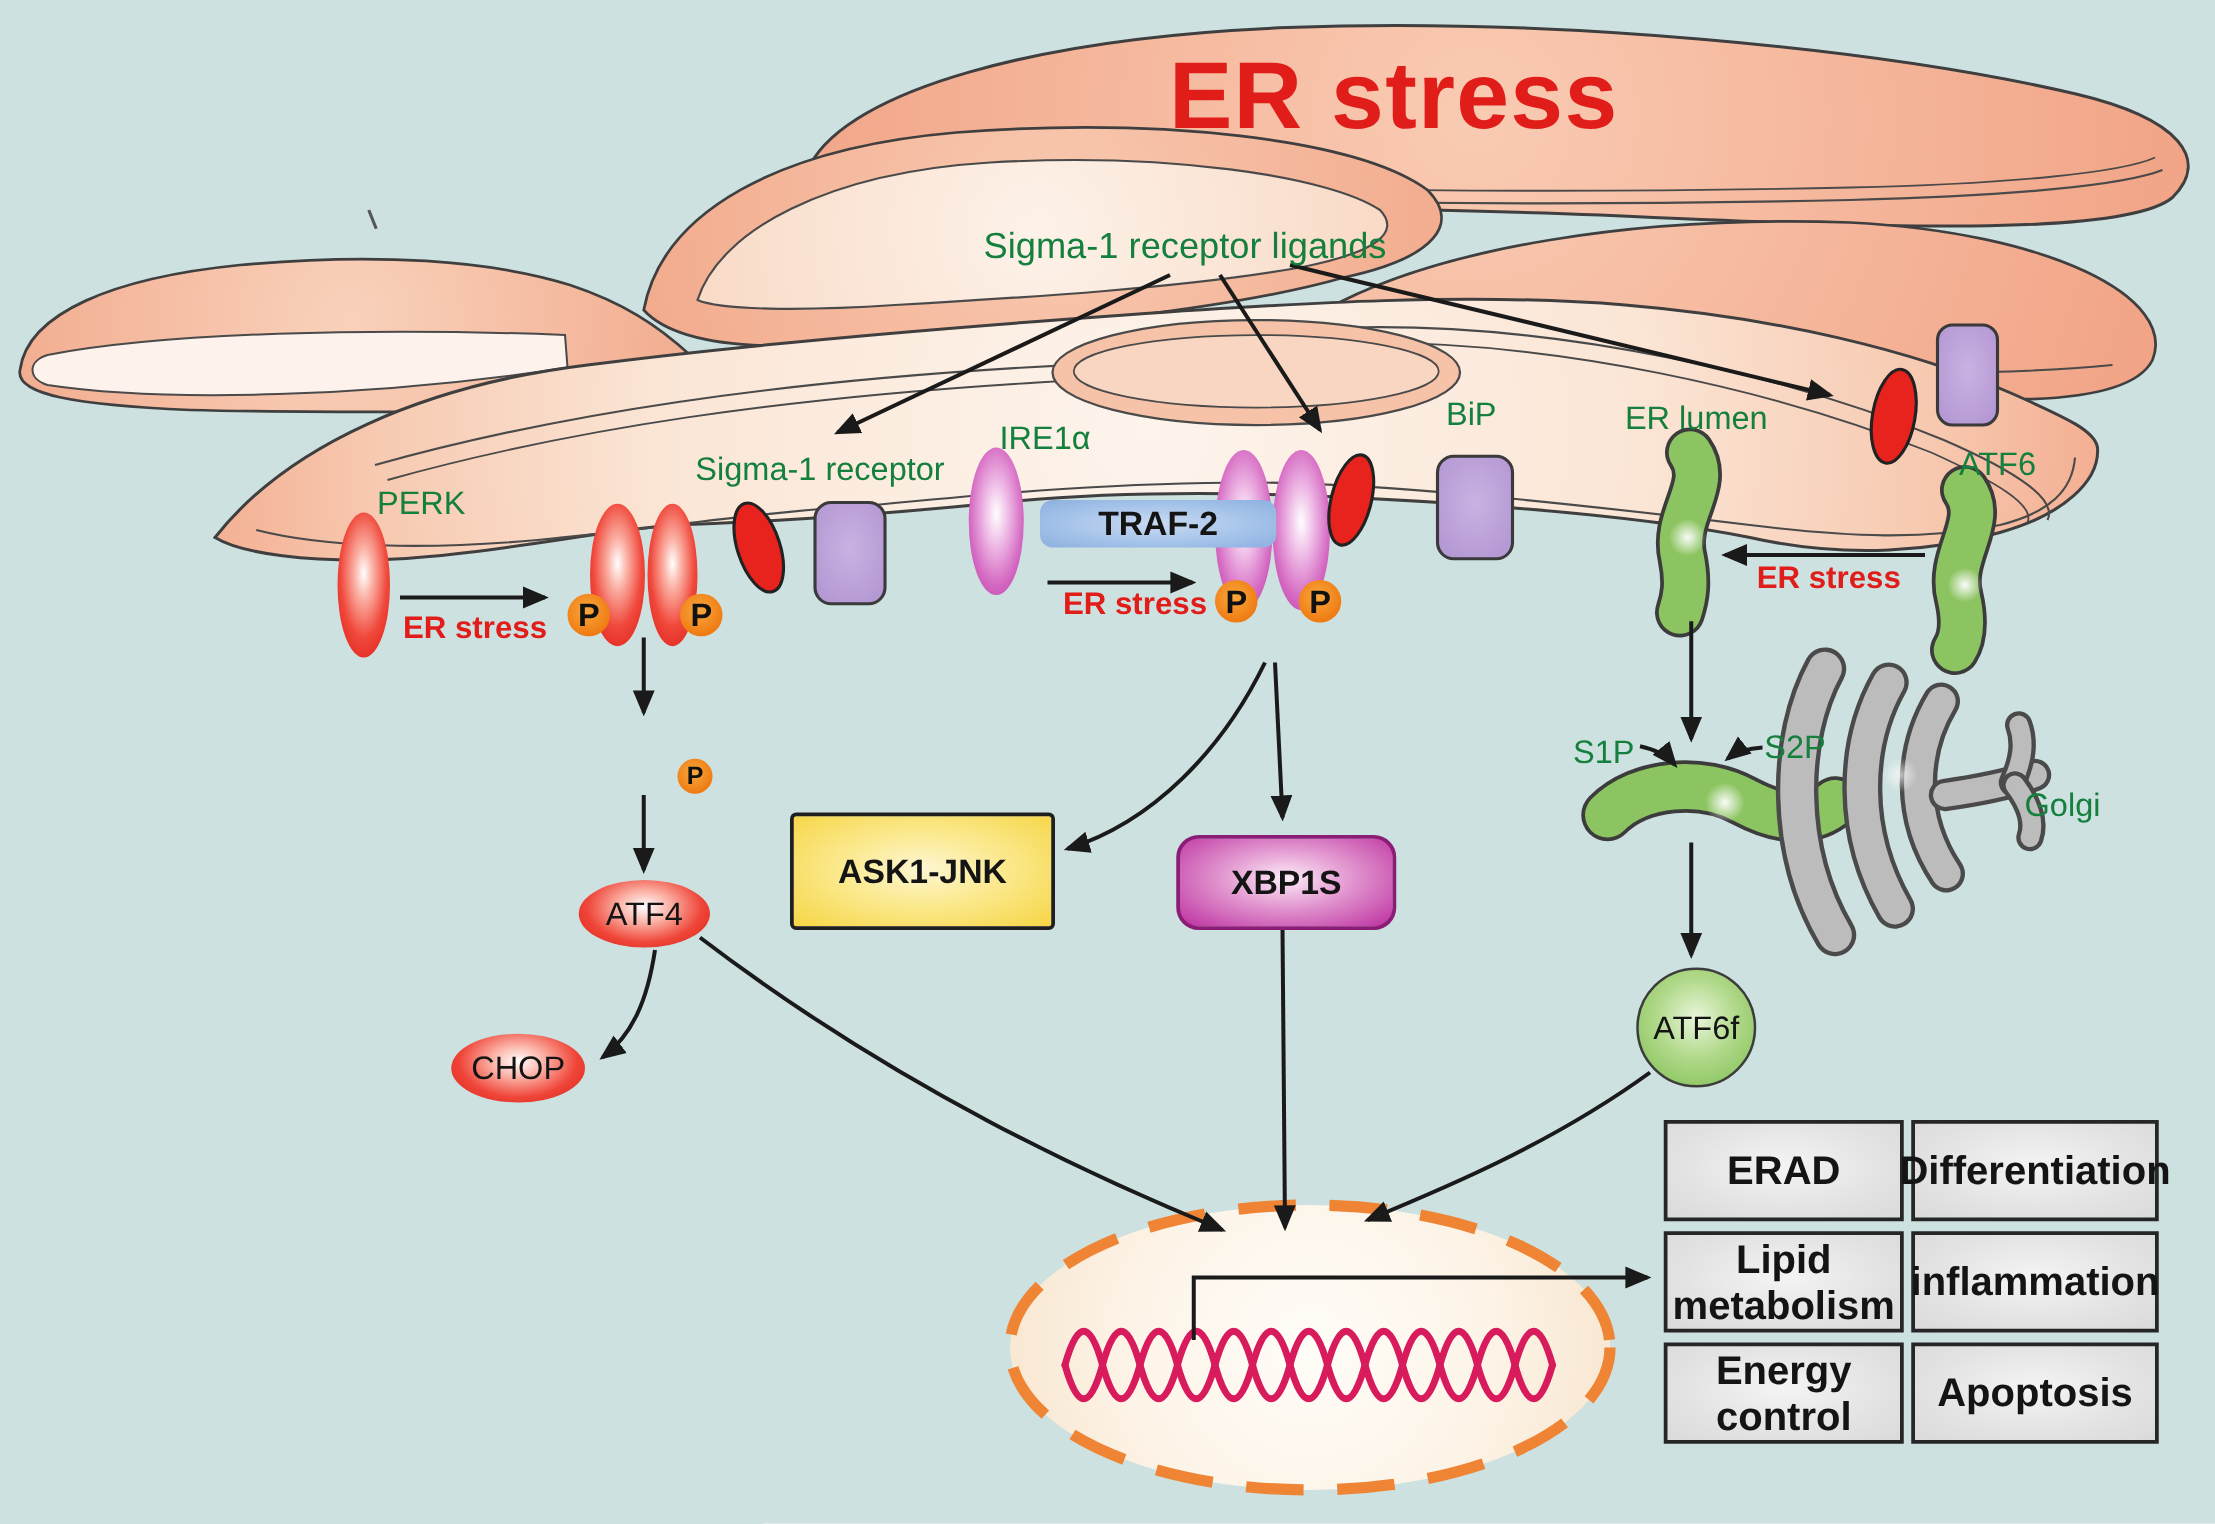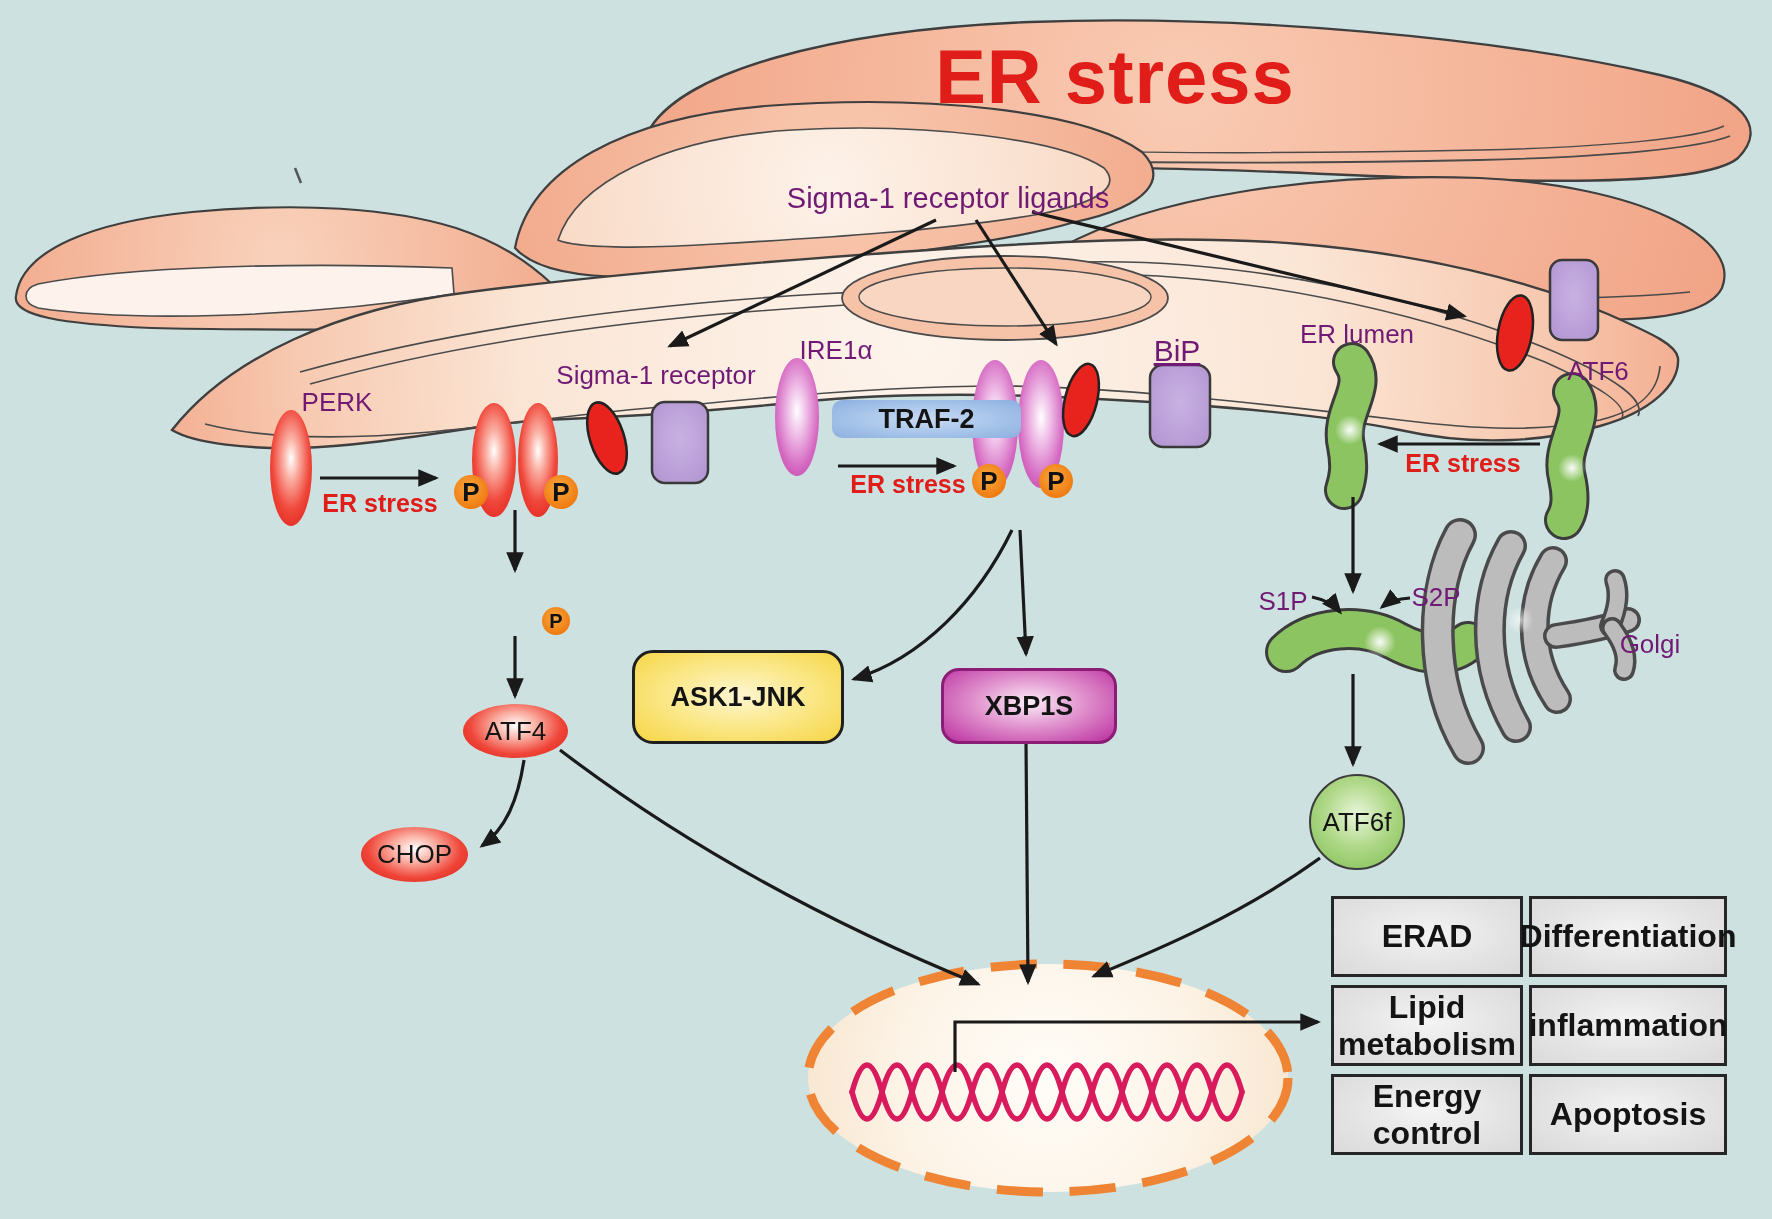--- a/index.html
+++ b/index.html
@@ -1,24 +1,24 @@
 <!DOCTYPE html>
 <html><head>
 <meta charset="utf-8">
 <style>
   html,body{margin:0;padding:0;}
   body{font-family:"Liberation Sans", sans-serif;}
   .stage{position:relative;width:1772px;height:1219px;background:#cde1e0;overflow:hidden;padding-left:20px;}
   .stage svg{position:absolute;left:0;top:0;}
-  .lbl{position:absolute;transform:translate(-50%,-50%);white-space:nowrap;color:#701a75;line-height:1;}
+  .lbl{position:absolute;transform:translate(-50%,-50%);white-space:nowrap;color:#15803d;line-height:1;}
   .red{color:#e11d1a;font-weight:700;}
   .title{font-weight:700;color:#e11d1a;letter-spacing:1px;}
   .box{position:absolute;display:flex;align-items:center;justify-content:center;color:#141414;}
   .traf2{background:radial-gradient(ellipse at 50% 50%, #c9daf2 0%, #a6c4ea 55%, #8cafdf 100%);border-radius:10px;font-weight:700;font-size:27px;}
-  .ask1{background:radial-gradient(ellipse at 50% 48%, #fdf6d2 0%, #fbe98e 45%, #f6d544 100%);border:3px solid #1f1f1f;border-radius:21px;font-weight:700;font-size:27px;}
+  .ask1{background:radial-gradient(ellipse at 50% 48%, #fdf6d2 0%, #fbe98e 45%, #f6d544 100%);border:3px solid #1f1f1f;border-radius:5px;font-weight:700;font-size:27px;}
   .xbp1s{background:radial-gradient(ellipse at 50% 45%, #fcecf7 0%, #e193ce 45%, #bb2f9f 100%);border:3px solid #8c1d77;border-radius:18px;font-weight:700;font-size:27px;}
   .red-oval{background:radial-gradient(ellipse at 50% 40%, #ffffff 0%, #fbb1a5 28%, #ef4538 62%, #da1f17 100%);border-radius:50%;font-size:26px;}
   .atf6f-circle{background:radial-gradient(circle at 50% 42%, #eaf6dc 0%, #b1d98a 45%, #7cbd4f 100%);border:2.5px solid #3c3c3c;border-radius:50%;font-size:26px;}
   .pcircle{background:radial-gradient(circle at 45% 40%, #f9a83d, #ee7910 75%);border-radius:50%;font-weight:700;color:#111;}
   .outcomes{position:absolute;left:1331px;top:896px;display:grid;grid-template-columns:192px 198px;grid-auto-rows:81px;gap:8px 6px;}
   .cell{background:radial-gradient(ellipse at 50% 45%, #f4f4f4 0%, #e3e3e3 60%, #dadada 100%);border:3px solid #262626;display:flex;align-items:center;justify-content:center;font-weight:700;font-size:32px;color:#141414;text-align:center;}
 </style>
 </head>
 <body>
 
@@ -184,21 +184,21 @@
 </svg>
 
 <div class="lbl title" style="left:1115px;top:77px;font-size:76px;">ER stress</div>
 <div class="lbl" style="left:948px;top:198px;font-size:29px;">Sigma-1 receptor ligands</div>
 
 <div class="lbl" style="left:337px;top:402px;font-size:26px;">PERK</div>
 <div class="lbl red" style="left:380px;top:503px;font-size:25px;">ER stress</div>
 <div class="lbl" style="left:656px;top:375px;font-size:26px;">Sigma-1 receptor</div>
 <div class="lbl" style="left:836px;top:350px;font-size:26px;">IRE1α</div>
 <div class="lbl red" style="left:908px;top:484px;font-size:25px;">ER stress</div>
-<div class="lbl" style="left:1177px;top:351px;font-size:30px;text-decoration:underline;">BiP</div>
+<div class="lbl" style="left:1177px;top:331px;font-size:26px;">BiP</div>
 <div class="lbl" style="left:1357px;top:334px;font-size:26px;">ER lumen</div>
 <div class="lbl" style="left:1598px;top:371px;font-size:26px;">ATF6</div>
 <div class="lbl red" style="left:1463px;top:463px;font-size:25px;">ER stress</div>
 
 <div class="box traf2" style="left:832px;top:400px;width:189px;height:38px;">
   <span>TRAF-2</span>
 </div>
 
 <div class="box pcircle" style="left:454px;top:475px;width:34px;height:34px;font-size:26px;">P</div>
 <div class="box pcircle" style="left:544px;top:475px;width:34px;height:34px;font-size:26px;">P</div>

